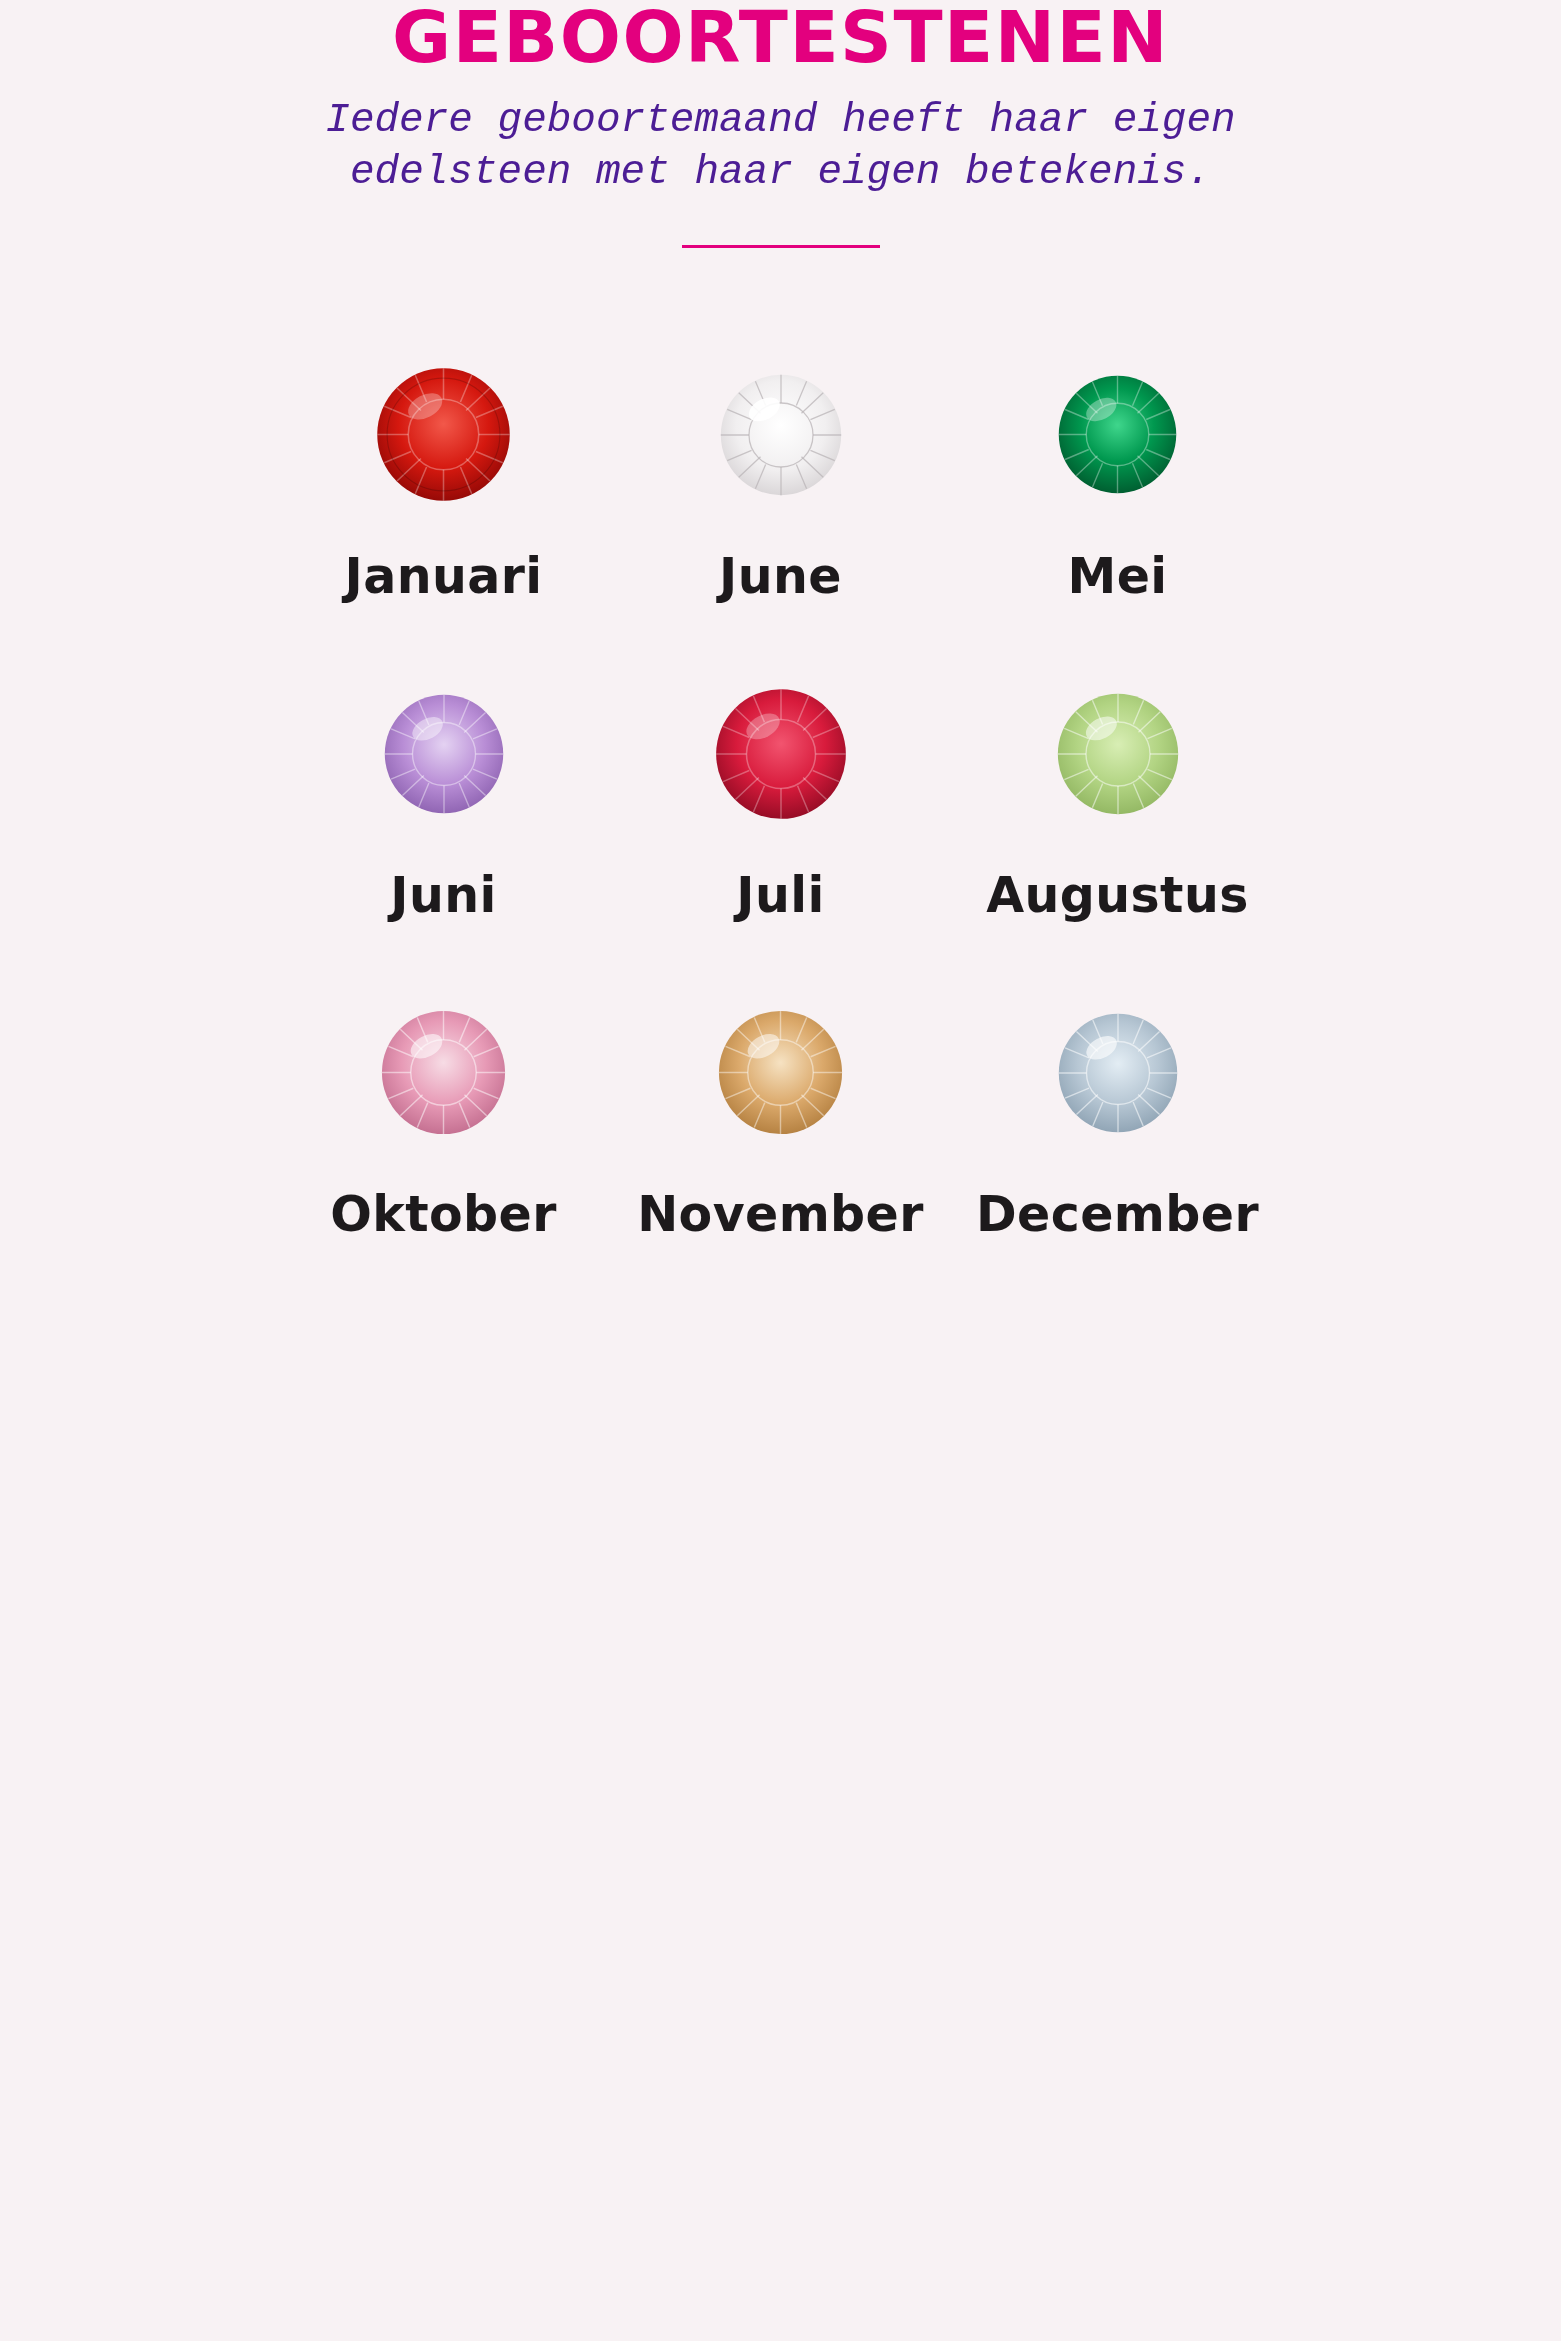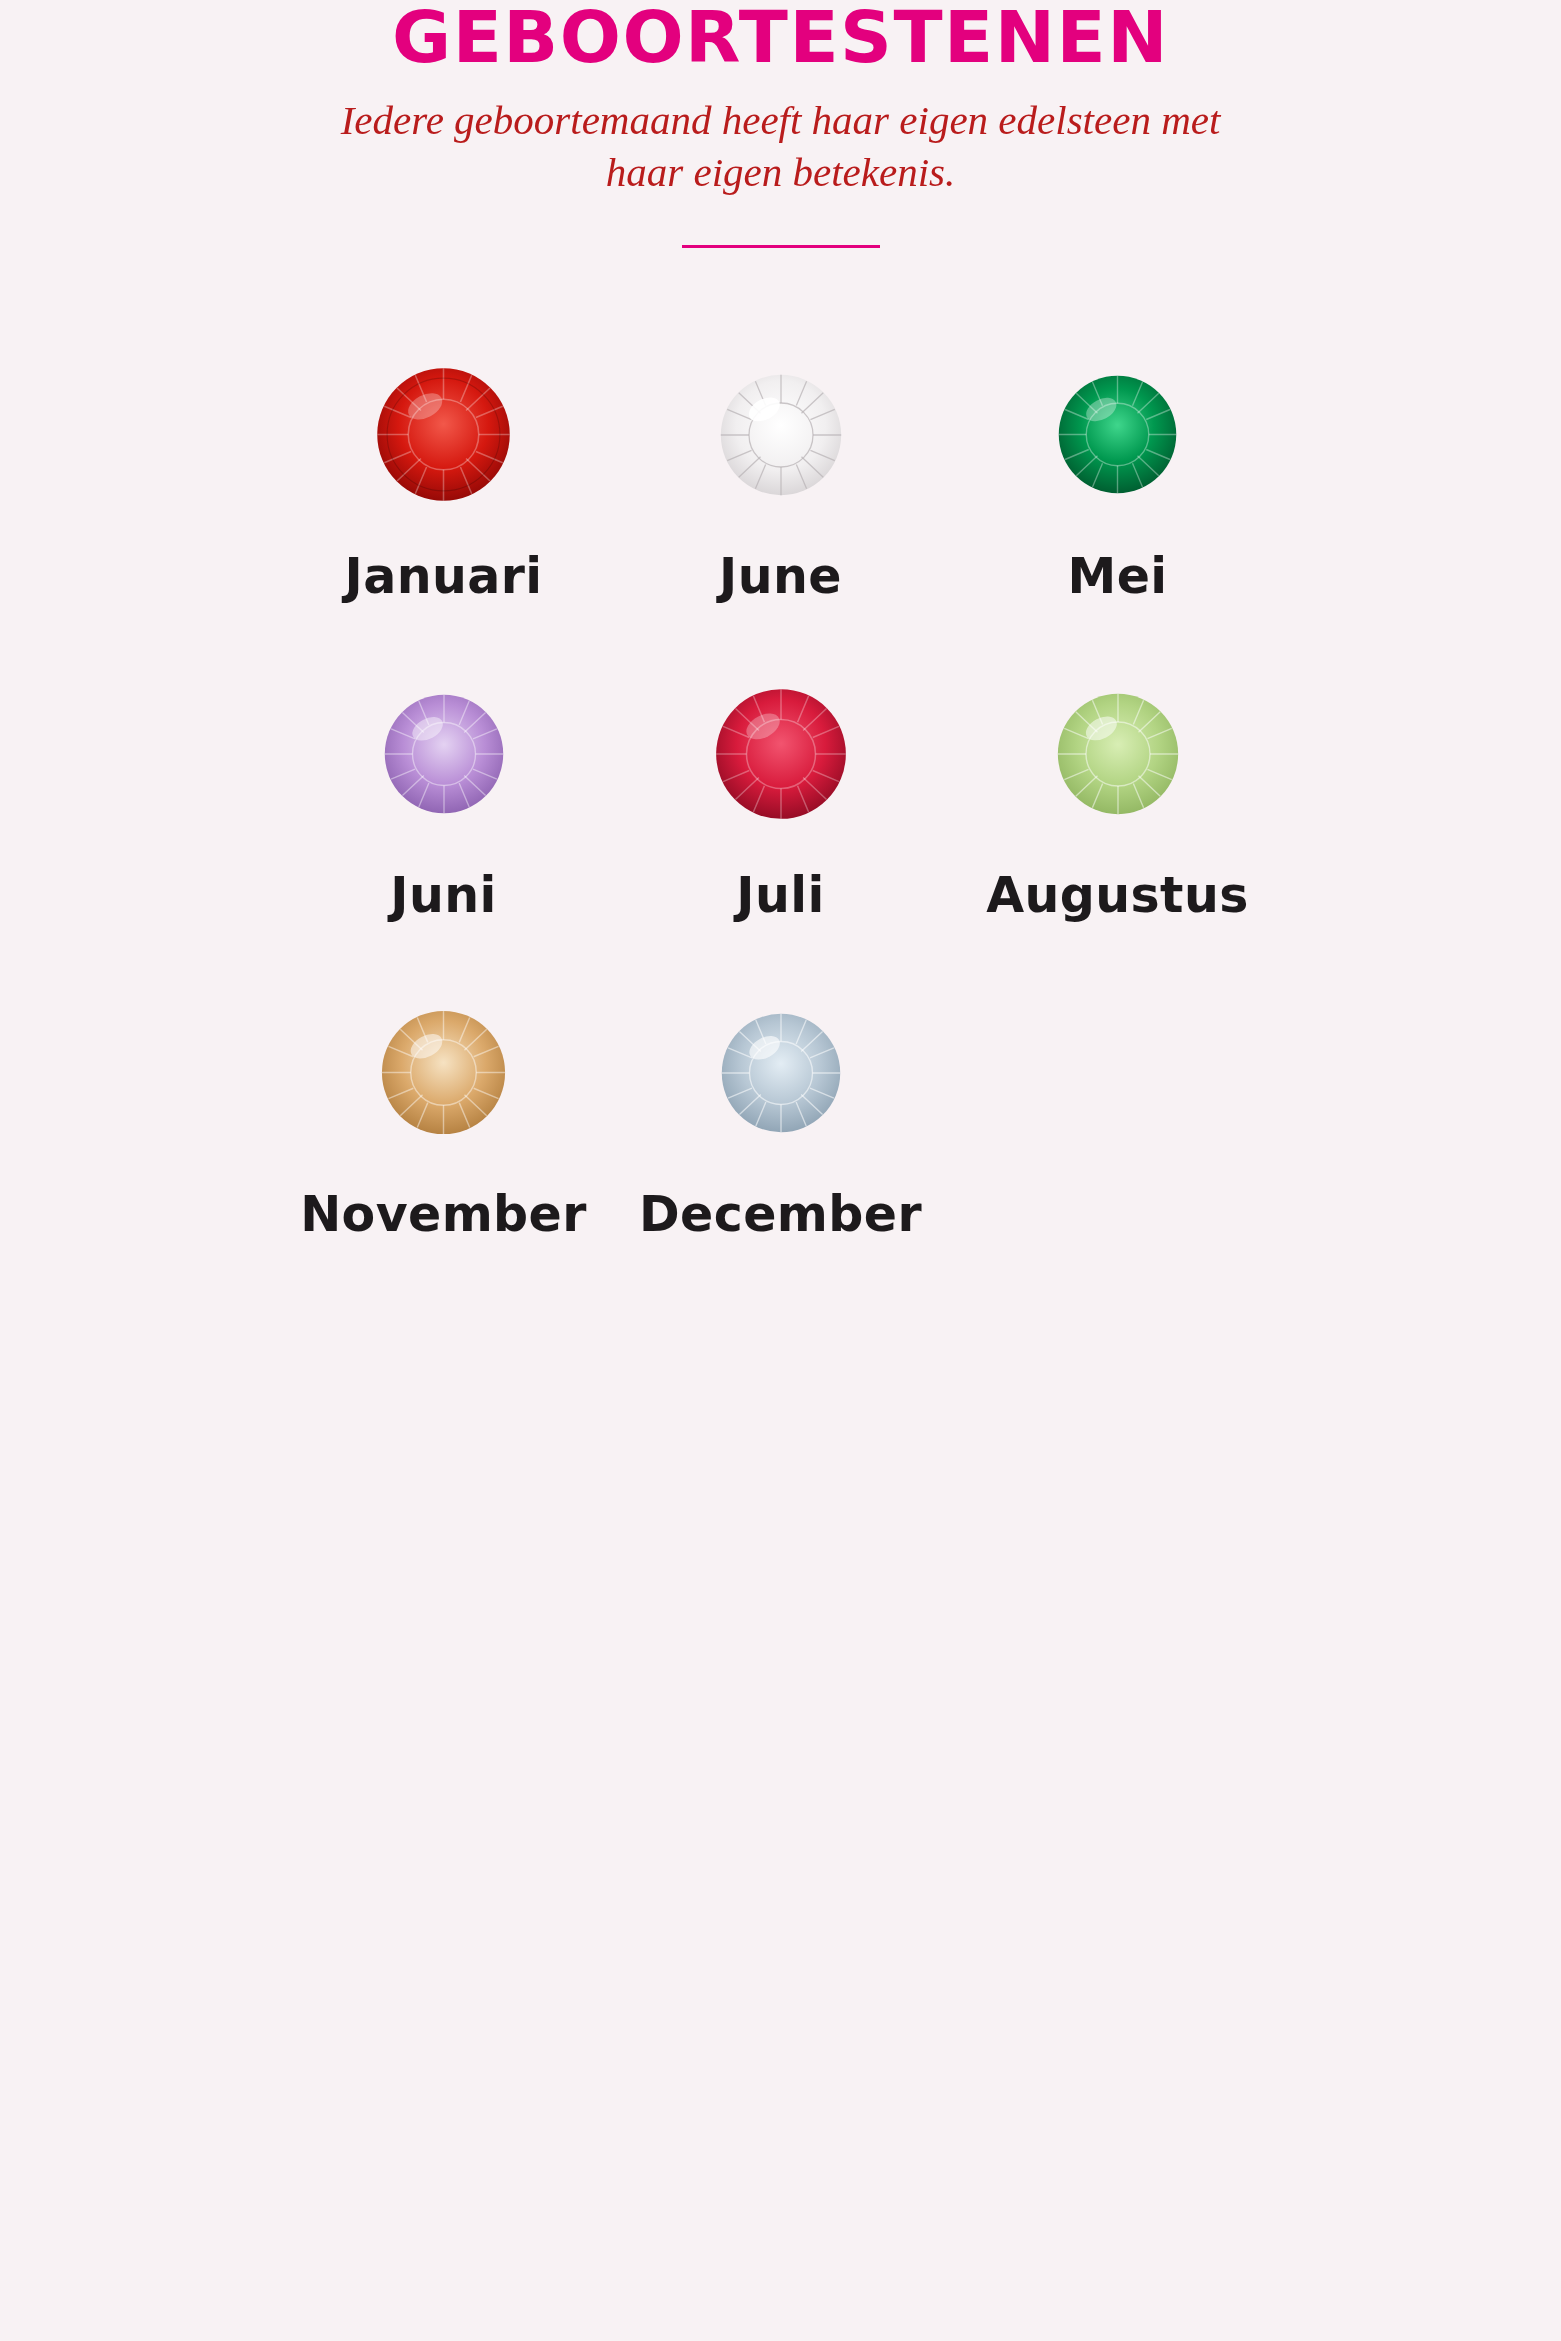--- a/index.html
+++ b/index.html
@@ -25,24 +25,24 @@
   .title {
     font-family: "DejaVu Sans", sans-serif;
     font-weight: bold;
     font-size: 72px;
     letter-spacing: 1.5px;
     color: #e3007e;
     margin: 0;
     line-height: 1.05;
   }
   .subtitle {
-    font-family: Liberation Serif, serif;
+    font-family: Liberation Mono, monospace;
     font-style: italic;
     font-size: 41px;
-    color: #b91c1c;
+    color: #4c1d95;
     line-height: 1.28;
     margin: 18px auto 0 auto;
     max-width: 967px;
   }
   .divider-wrap {
     display: flex;
     justify-content: center;
     margin-top: 46px;
   }
   .divider {
@@ -229,20 +229,41 @@
             <path d="M50 3 L50 25 M83 17 L66 33 M97 50 L75 50 M83 83 L66 67 M50 97 L50 75 M17 83 L34 67 M3 50 L25 50 M17 17 L34 33"></path>
             <path d="M30 8 L38 27 M70 8 L62 27 M92 30 L73 38 M92 70 L73 62 M70 92 L62 73 M30 92 L38 73 M8 70 L27 62 M8 30 L27 38"></path>
           </g>
           <ellipse cx="37" cy="30" rx="13" ry="8" fill="#ffffff" fill-opacity="0.5" transform="rotate(-28 37 30)"></ellipse>
         </svg>
       </div>
       <div class="month-label">Augustus</div>
     </div>
 
 
+    <div class="cell">
+      <div class="gem-wrap">
+        <svg class="gem" width="131" height="131" viewBox="0 0 100 100">
+          <defs>
+            <radialGradient id="g9" cx="50%" cy="42%" r="62%">
+              <stop offset="0%" stop-color="#f7dce5"></stop>
+              <stop offset="55%" stop-color="#e79ab6"></stop>
+              <stop offset="100%" stop-color="#c06a8c"></stop>
+            </radialGradient>
+          </defs>
+          <circle cx="50" cy="50" r="47" fill="url(#g9)"></circle>
+          <g stroke="#ffffff" stroke-opacity="0.5" stroke-width="1.1" fill="none">
+            <circle cx="50" cy="50" r="25"></circle>
+            <path d="M50 3 L50 25 M83 17 L66 33 M97 50 L75 50 M83 83 L66 67 M50 97 L50 75 M17 83 L34 67 M3 50 L25 50 M17 17 L34 33"></path>
+            <path d="M30 8 L38 27 M70 8 L62 27 M92 30 L73 38 M92 70 L73 62 M70 92 L62 73 M30 92 L38 73 M8 70 L27 62 M8 30 L27 38"></path>
+          </g>
+          <ellipse cx="37" cy="30" rx="13" ry="8" fill="#ffffff" fill-opacity="0.55" transform="rotate(-28 37 30)"></ellipse>
+        </svg>
+      </div>
+      <div class="month-label">Oktober</div>
+    </div>
 
     <div class="cell">
       <div class="gem-wrap">
         <svg class="gem" width="131" height="131" viewBox="0 0 100 100">
           <defs>
             <radialGradient id="g10" cx="50%" cy="42%" r="62%">
               <stop offset="0%" stop-color="#f6e2c2"></stop>
               <stop offset="55%" stop-color="#dba96b"></stop>
               <stop offset="100%" stop-color="#b07c3c"></stop>
             </radialGradient>

